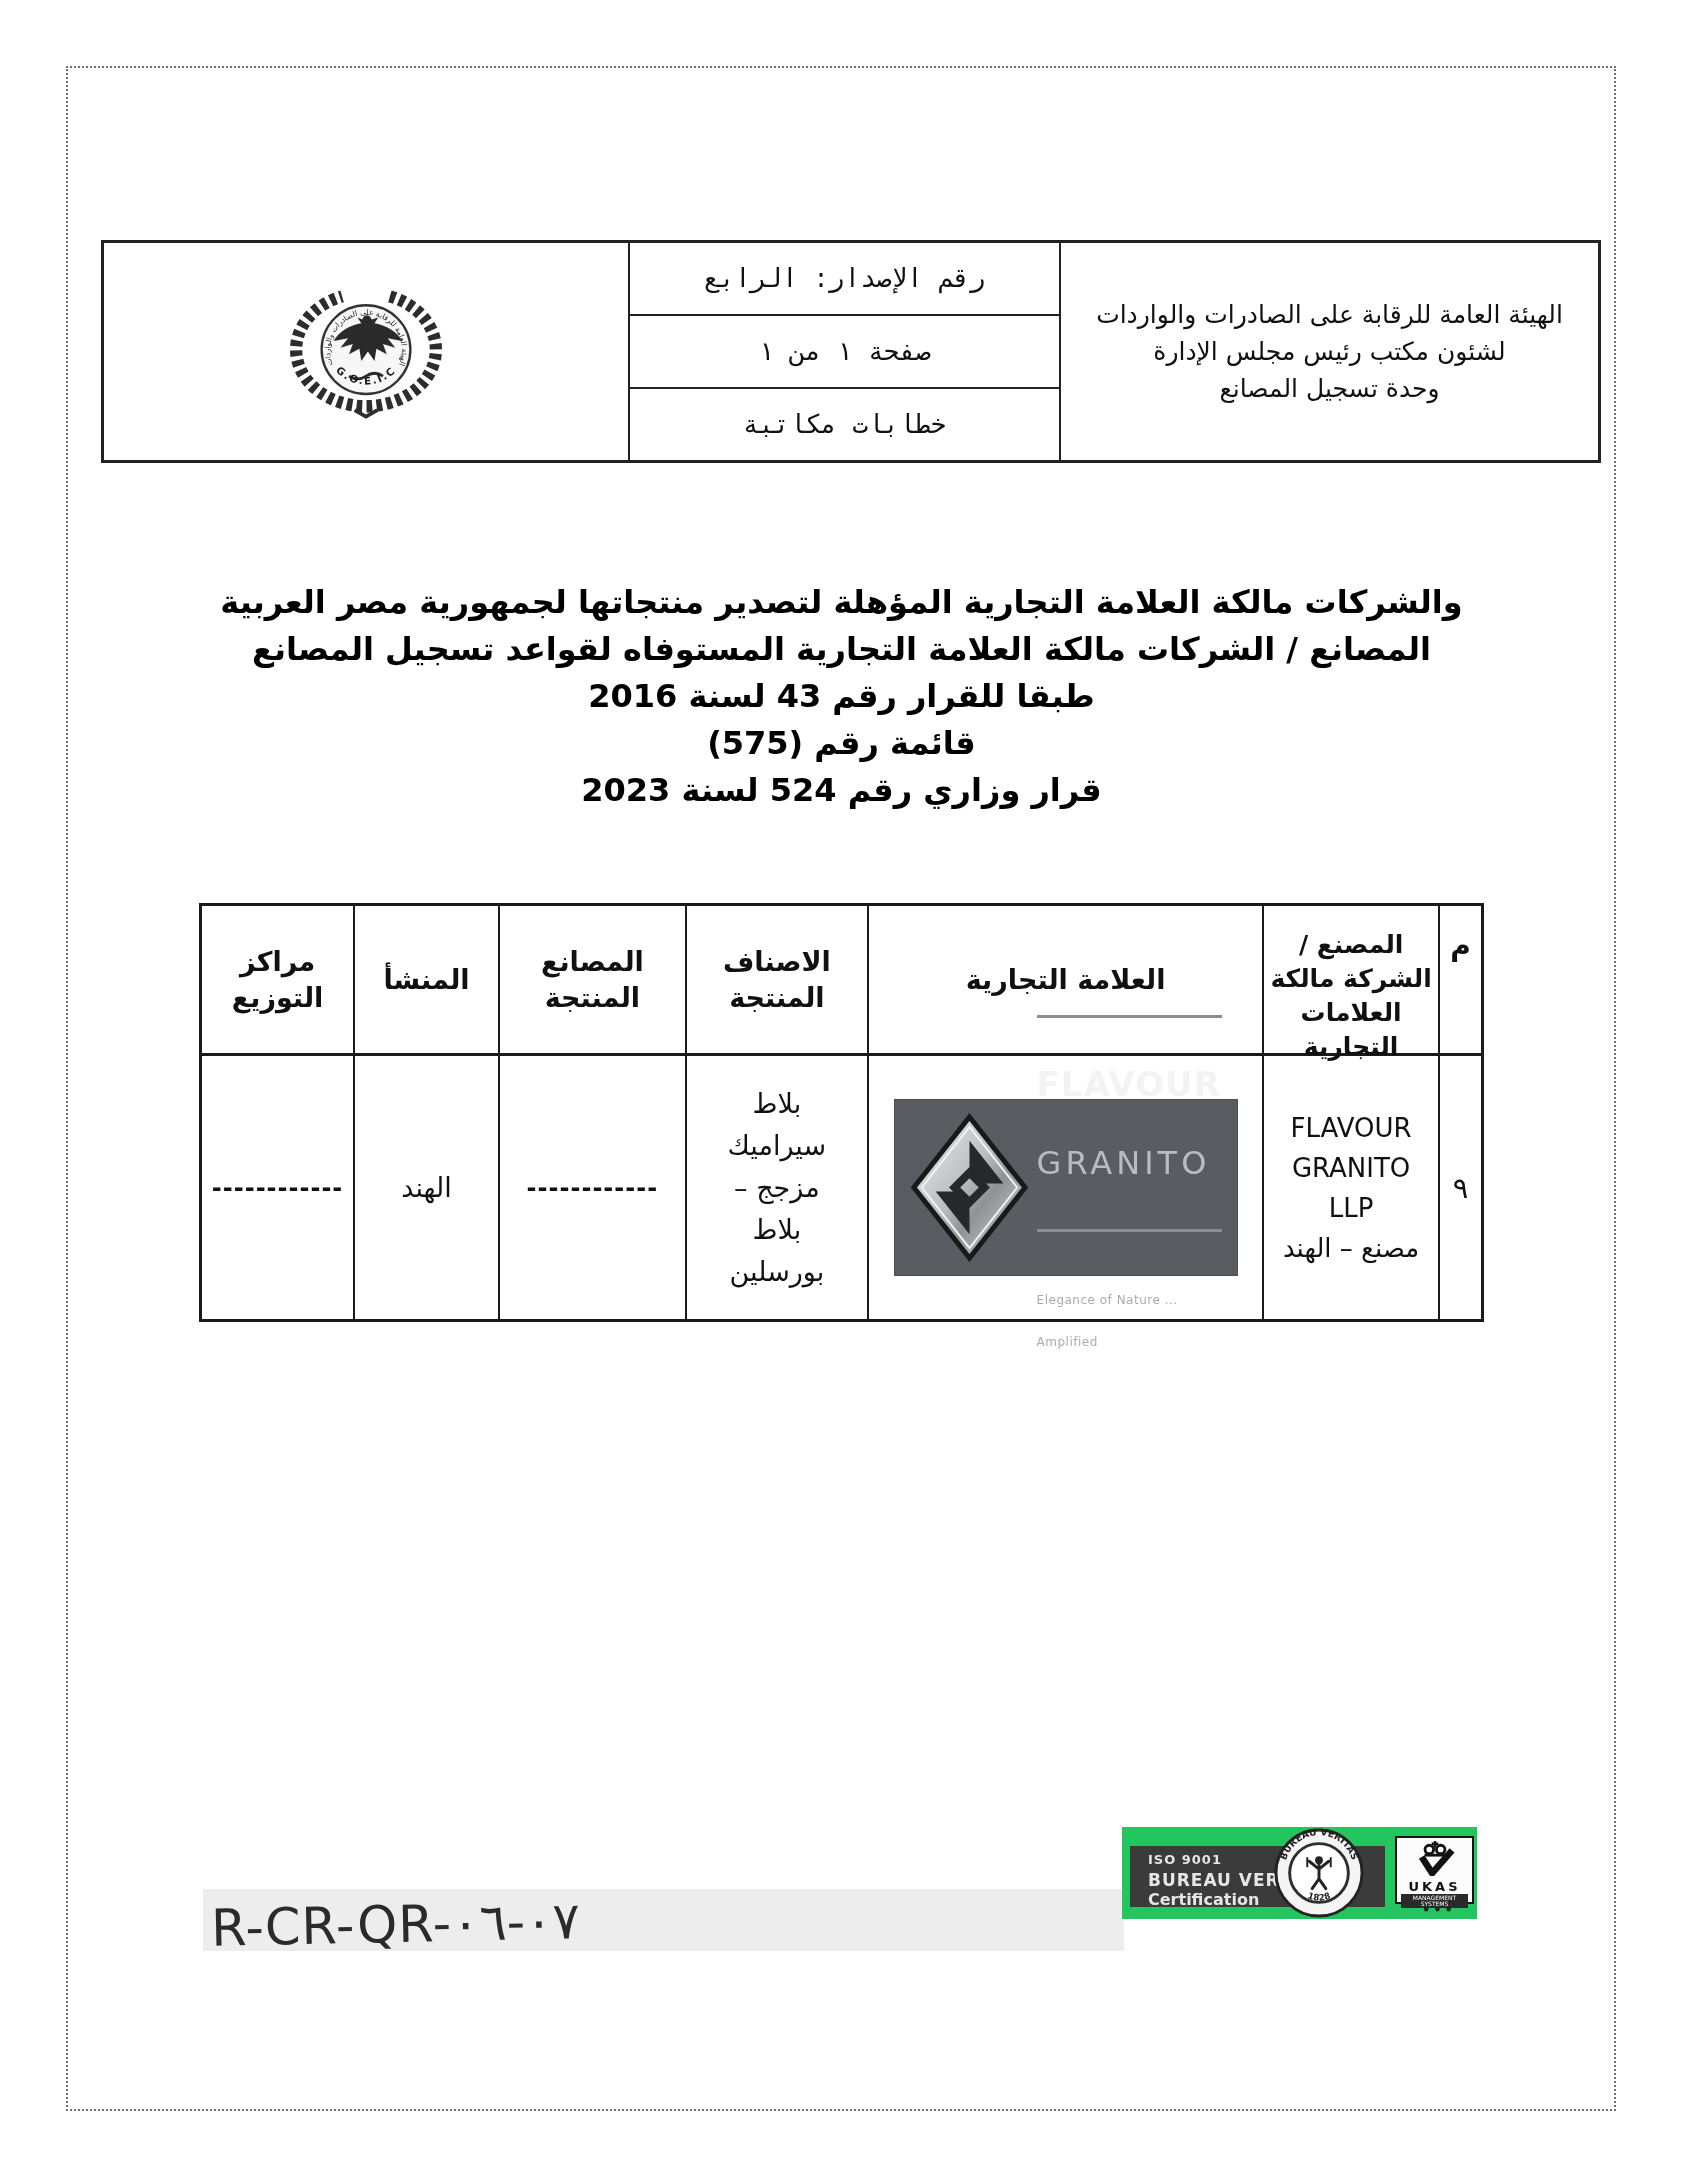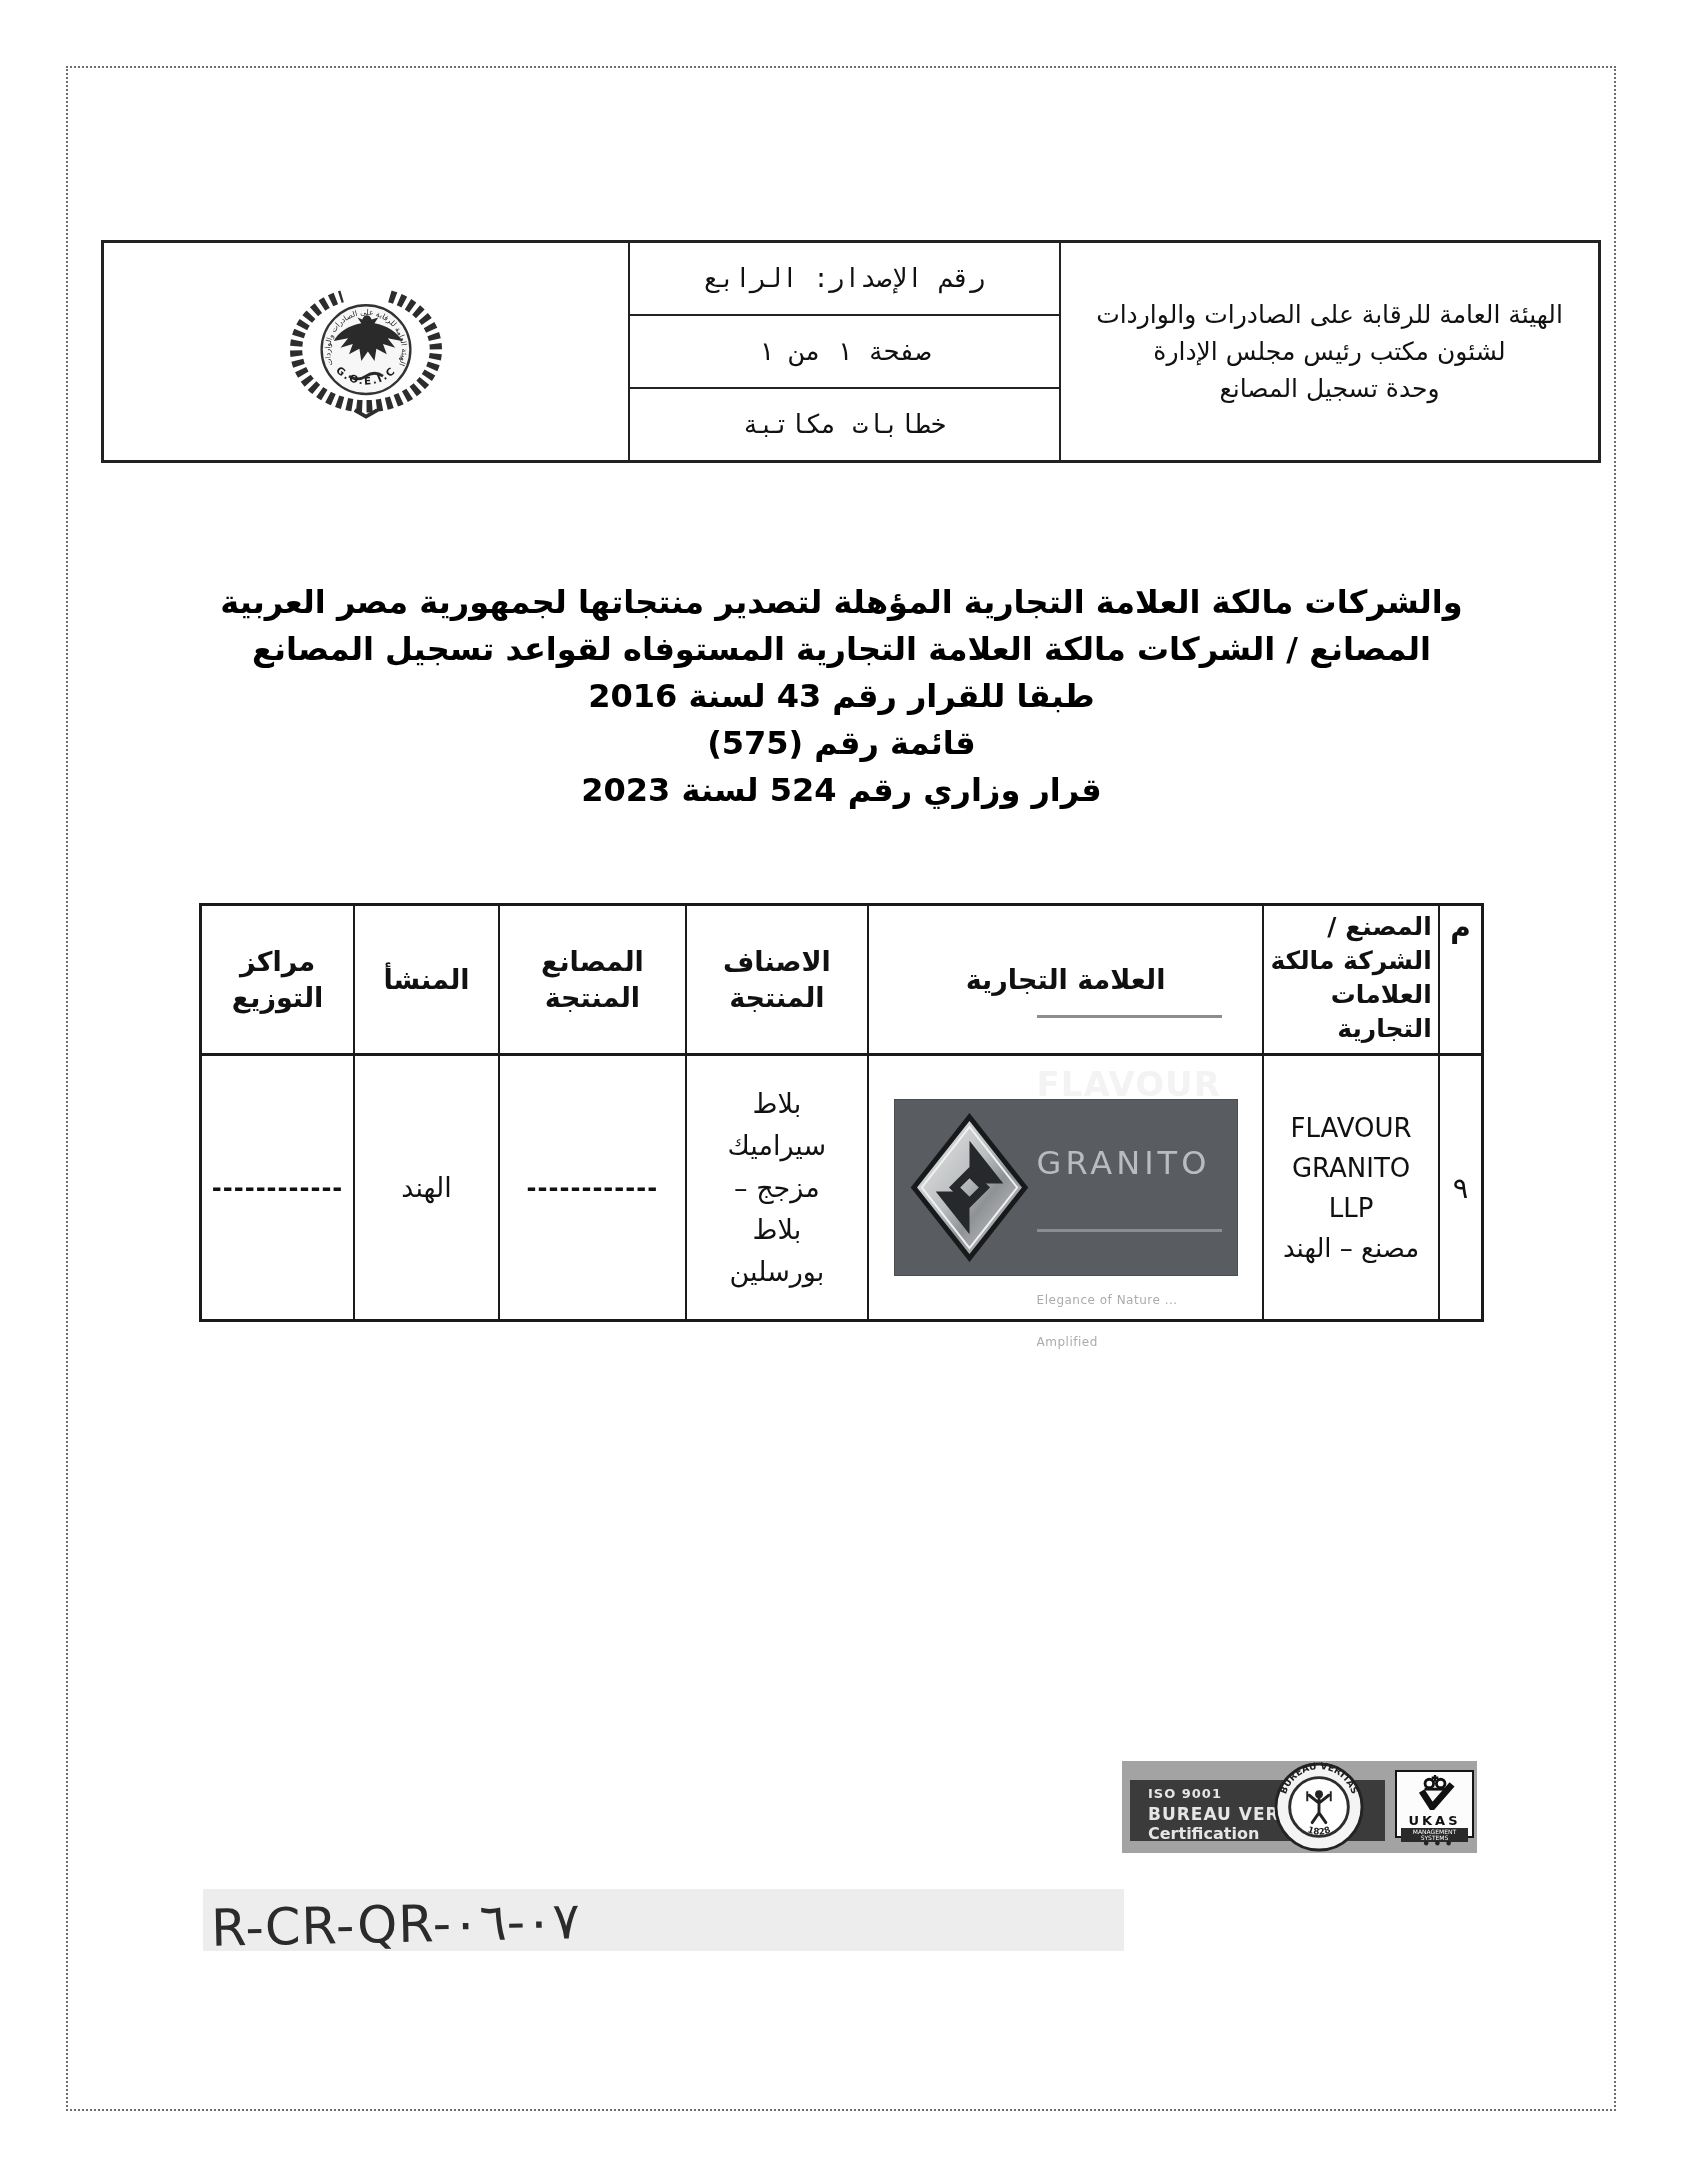--- a/index.html
+++ b/index.html
@@ -39,21 +39,21 @@
   }
   .col { display:flex; flex-direction:column; border-left:2px solid #1a1a1a; }
   .col:first-child { border-left:none; }
   .cell-h { height:150px; border-bottom:3px solid #1a1a1a; display:flex;
             align-items:center; justify-content:center; text-align:center;
             direction:rtl; font-weight:bold; font-size:27px; line-height:36px;
             white-space:pre-line; }
   .cell-d { flex:1; display:flex; align-items:center; justify-content:center;
             text-align:center; direction:rtl; font-size:27px; line-height:42px;
             white-space:pre-line; }
-  .cell-h.top { align-items:flex-start; padding-top:4px;text-align:right; }
+  .cell-h.top { align-items:flex-start; padding-top:22px; }
   .col-company .cell-h { font-size:25px; line-height:34px; }
   .col-no .cell-h { font-size:28px; }
   .col-no .cell-d { font-size:29px; }
   .dashes { font-weight:bold; font-size:24px; letter-spacing:1px; direction:ltr; }
   
   .brandlogo {
     width:344px; height:177px; background:#595d61; display:flex; align-items:center;
     padding-left:14px; direction:ltr; box-shadow:0 0 0 1px #4a4e52 inset;
   }
   .bl-diamond { flex:0 0 123px; display:flex; align-items:center; justify-content:center; }
@@ -62,21 +62,21 @@
   .bl-line2 { height:3px; background:#8b8e91; margin:6px 0 5px 0; }
   .bl-name { font-size:34px; font-weight:bold; color:#f3f3f3; letter-spacing:1px; line-height:38px; }
   .bl-sub  { font-size:32px; color:#b9bcbe; letter-spacing:4px; line-height:36px; }
   .bl-tag  { font-size:12px; color:#a9acae; letter-spacing:0.5px; }
   
   .code-band { position:absolute; left:203px; top:1889px; width:921px; height:62px; background:#ededed; }
   .footer-code {
     position:absolute; left:211px; top:1895px; font-size:51px; color:#2b2b2b;
     letter-spacing:1px; transform:rotate(-1.2deg); direction:ltr;
   }
-  .cert-strip { position:absolute; left:1122px; top:1761px; width:355px; height:92px; background:#a3a3a3; }
+  .cert-strip { position:absolute; left:1122px; top:1827px; width:355px; height:92px; background:#22c55e; }
   .cert-dark { position:absolute; left:8px; top:19px; width:255px; height:61px;
                background:#3b3b3b; color:#e6e6e6; padding:6px 0 0 18px; text-align:left; }
   .cd-iso { font-size:13px; font-weight:bold; letter-spacing:1px; }
   .cd-bv  { font-size:17px; font-weight:bold; letter-spacing:1px; margin-top:3px; }
   .cd-word{ font-size:16px; font-weight:bold; }
   .cert-seal { position:absolute; left:152px; top:1px; }
   .cert-ukas { position:absolute; left:273px; top:9px; width:79px; height:68px;
                background:#fcfcfc; border:2px solid #151515; text-align:center; }
   .uk-name { font-size:13px; font-weight:bold; letter-spacing:3px; line-height:13px; color:#111; }
   .uk-sub  { font-size:6px; line-height:6px; background:#2a2a2a; color:#fff;

